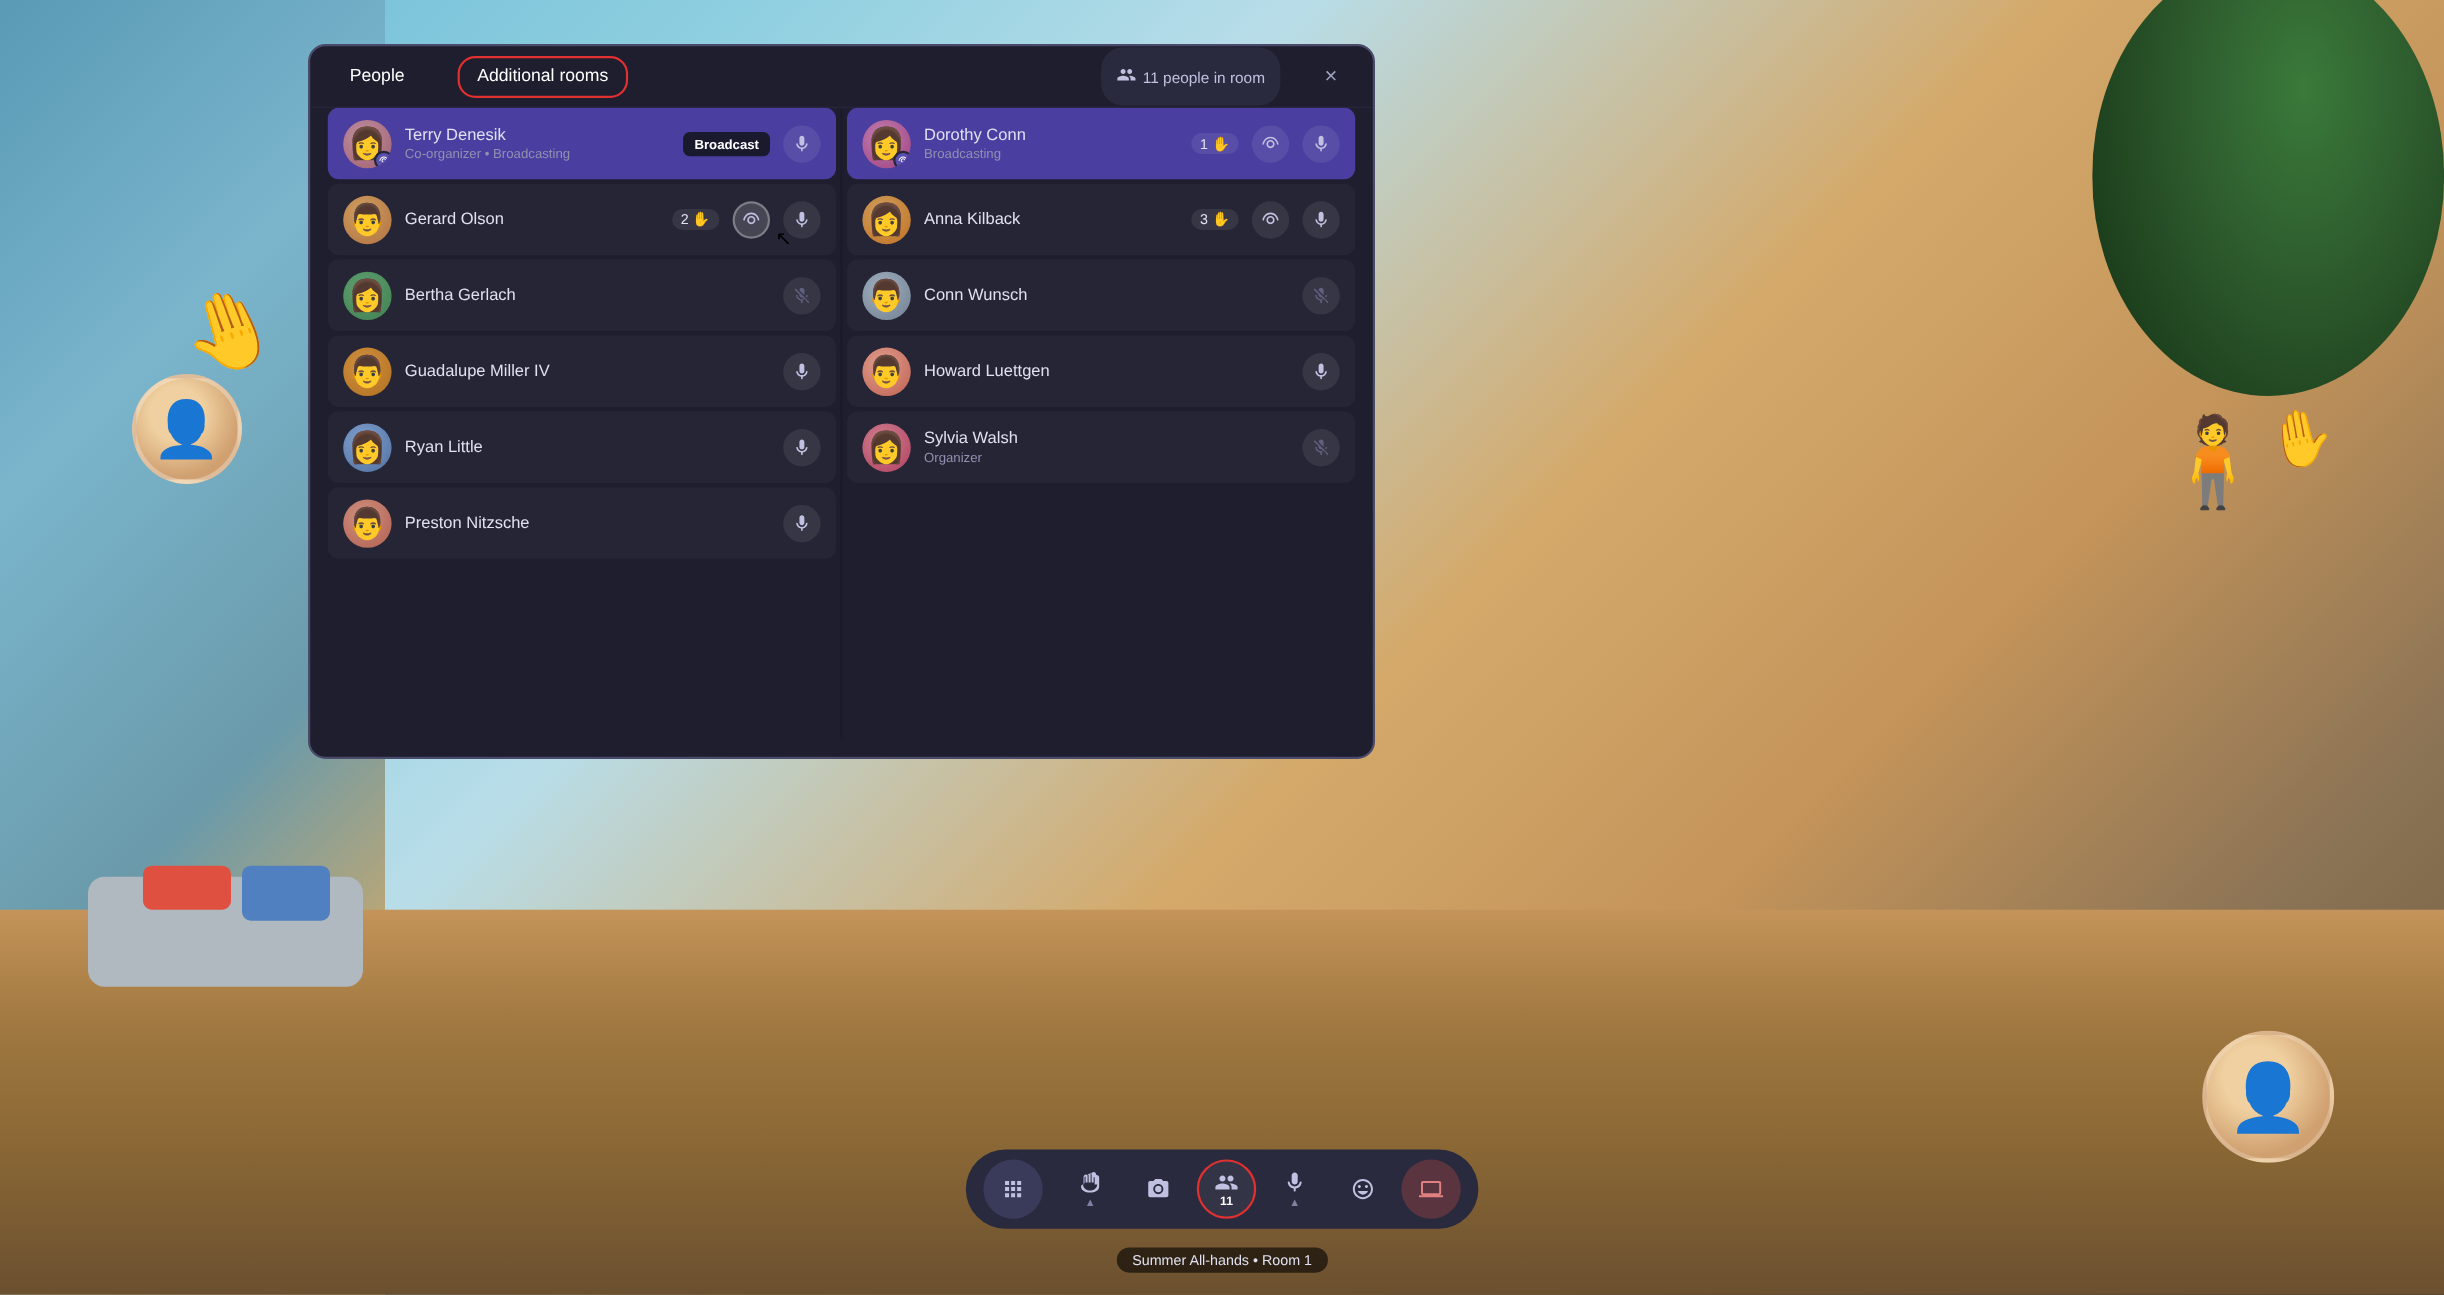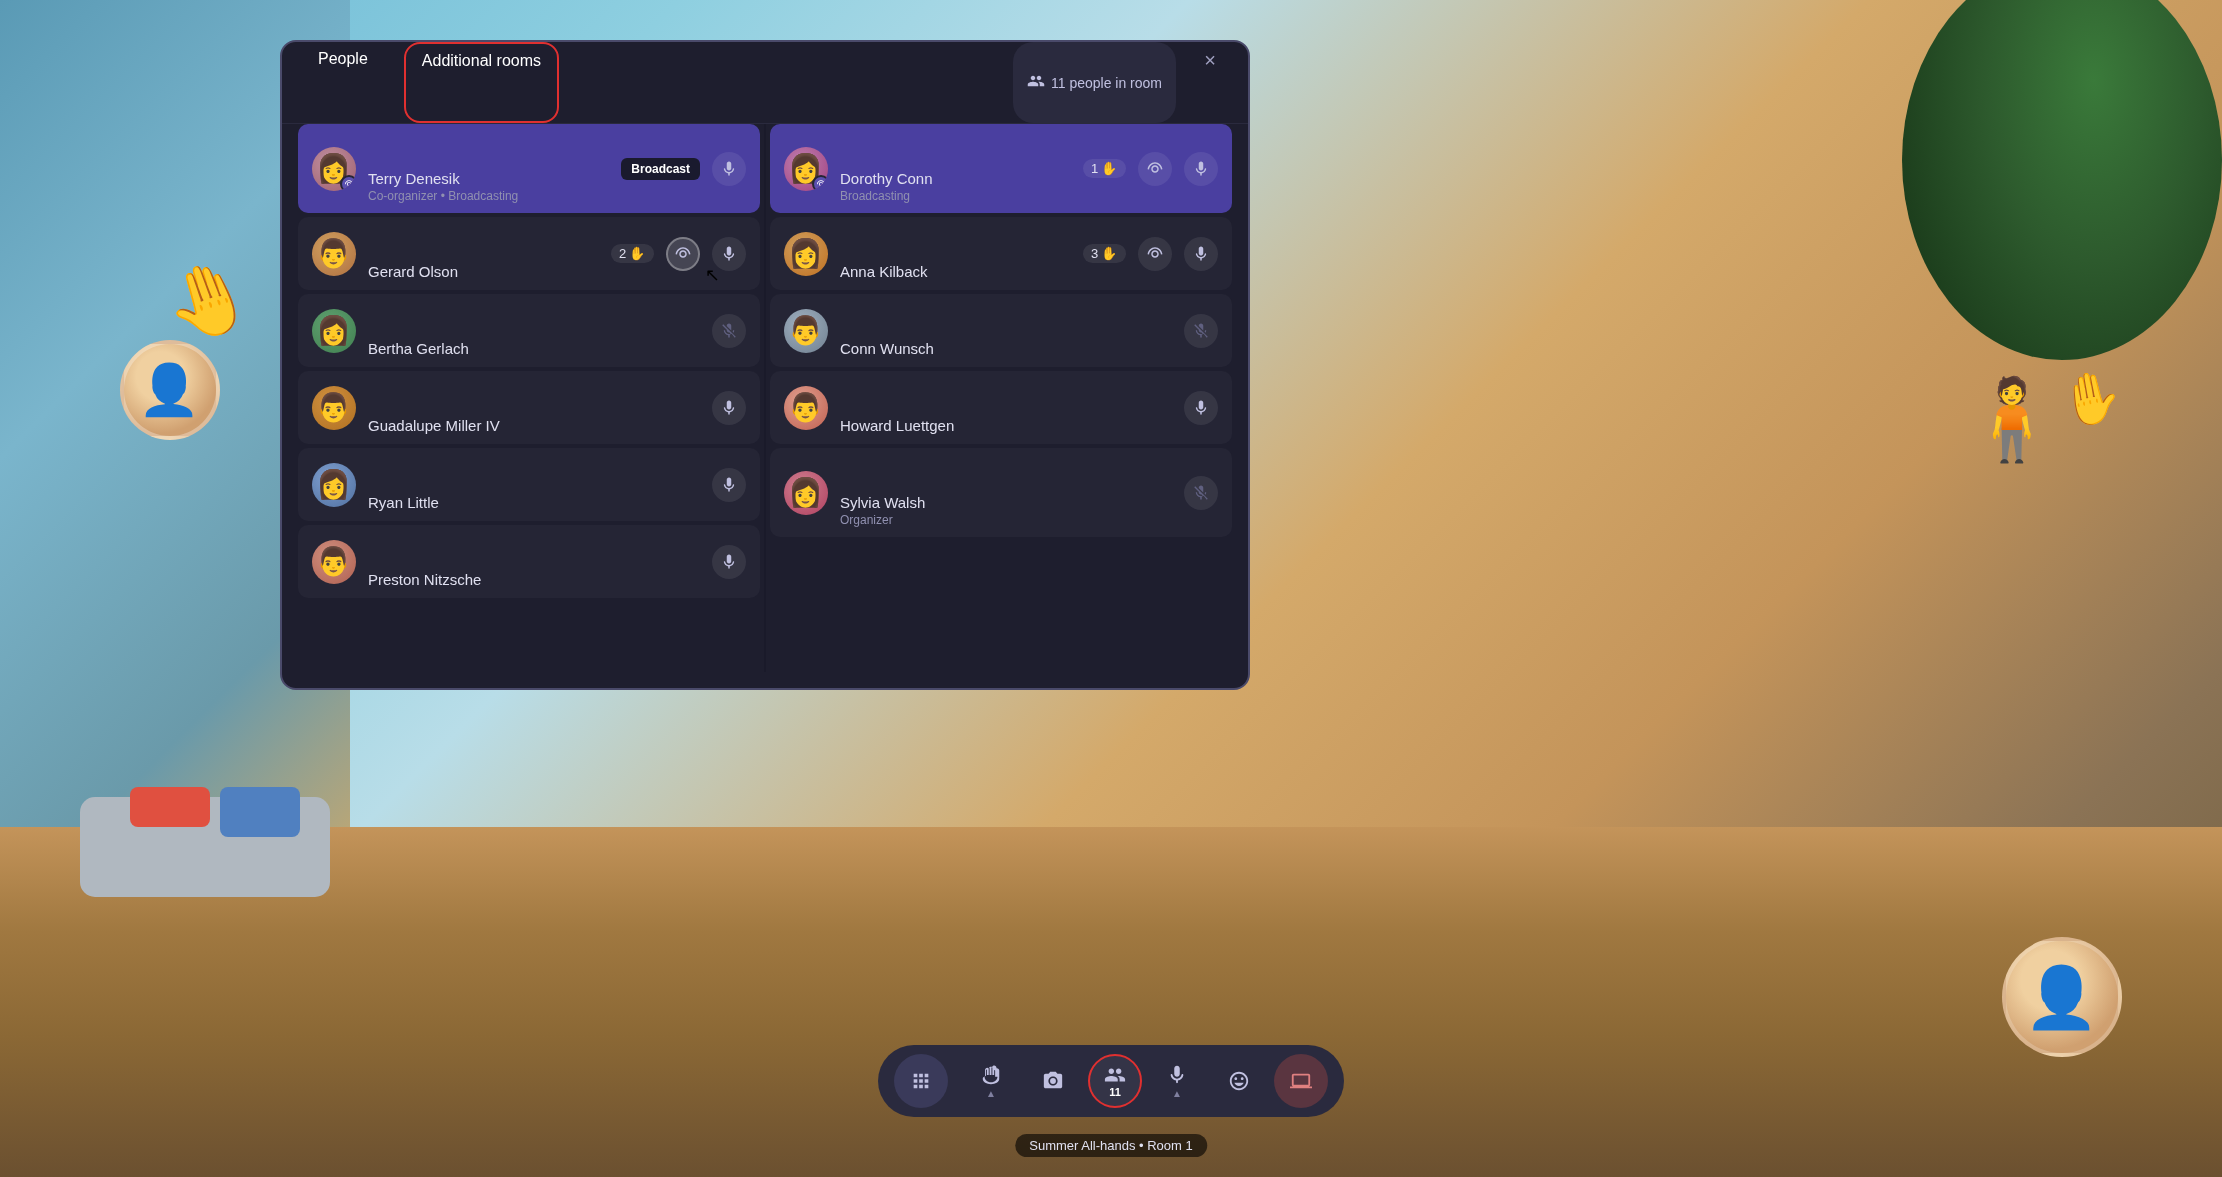--- a/index.html
+++ b/index.html
@@ -146,25 +146,26 @@
       border: 2px solid #4a4a6a;
       z-index: 10;
       display: flex;
       flex-direction: column;
       overflow: hidden;
     }
 
     
     .panel-header {
       display: flex;
+      align-items: center;
       padding: 0 20px;
-      height: 82px;
+      height: 56px;
       border-bottom: 1px solid #2a2a3e;
       flex-shrink: 0;
-      gap: 8px;
+      gap: 20px;
     }
     .tab {
       padding: 8px 16px;
       border-radius: 8px;
       cursor: pointer;
       font-size: 16px;
       font-weight: 500;
       color: #a0a0c0;
       white-space: nowrap;
     }
@@ -285,21 +286,20 @@
       flex: 1;
       min-width: 0;
     }
     .person-name {
       font-size: 15px;
       font-weight: 500;
       color: #e0e0f0;
       white-space: nowrap;
       overflow: hidden;
       text-overflow: ellipsis;
-      margin-top: 36px;
     }
     .person-role {
       font-size: 12px;
       color: #9090b0;
       margin-top: 2px;
     }
 
     .person-actions {
       display: flex;
       align-items: center;

